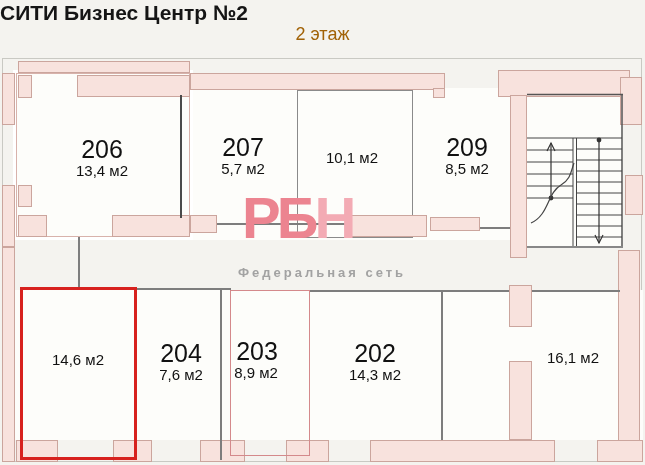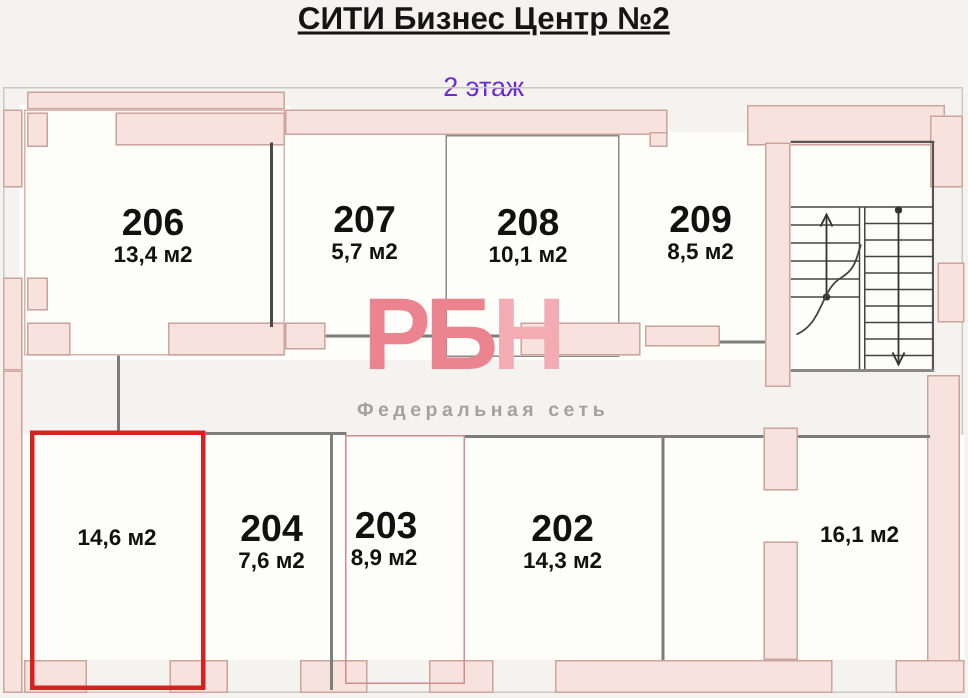--- a/index.html
+++ b/index.html
@@ -5,37 +5,37 @@
   html,body { margin:0; padding:0; }
   body {
     width:645px; height:465px; position:relative; overflow:hidden;
     background:#f4f3ef;
     font-family:"Liberation Sans", sans-serif;
     --wall-fill:#f8e2dd; --wall-border:#cba59d; --door-gray:#7d7d7d;
     --line-dark:#4a4a4a; --highlight:#d7211e; --outline-203:#d4898b;
     --logo:#ec8490; --logo-light:#f3abb4; --subtitle-gray:#a2a2a2; --text:#111111;
   }
   .abs { position:absolute; box-sizing:border-box; }
-  .t1 { left:0; right:0; top:1px; text-align:center; font-size:21px; font-weight:bold; color:#151515;text-decoration:underline; }
-  .t2 { left:0; right:0; top:24px; text-align:center; font-size:18px; color:#6d28d9;margin-top:24px; }
+  .t1 { left:0; right:0; top:1px; text-align:left; font-size:21px; font-weight:bold; color:#151515; }
+  .t2 { left:0; right:0; top:24px; text-align:center; font-size:18px; color:#a16207; }
   .plan-border { left:2px; top:58px; width:640px; height:404px; border:1px solid #c9c9c3; }
   .ws { background:#fdfdfa; }
   .w  { background:var(--wall-fill); border:1px solid var(--wall-border); }
   .g  { background:var(--door-gray); }
   .dk { background:var(--line-dark); }
   .box206 { left:16px; top:73px; width:174px; height:164px; background:#fdfdfa;
             border:1px solid #d8b2ab; box-shadow:0 0 0 3px #ffffff; }
   .box208 { left:297px; top:90px; width:116px; height:148px; background:#fdfdfa; border:1px solid #8a8a8a; }
   .box203 { left:230px; top:290px; width:80px; height:166px; border:1px solid var(--outline-203); }
   .box205 { left:20px; top:287px; width:117px; height:173px; border:3px solid var(--highlight); z-index:30; }
   .lbl { transform:translate(-50%,-50%); text-align:center; color:var(--text);
-         font-weight:bold; white-space:nowrap; z-index:20; }
+         font-weight:normal; white-space:nowrap; z-index:20; }
   .lbl .num { font-size:25px; line-height:1.05; display:block; }
   .lbl .ar  { font-size:15px; line-height:1.25; display:block; }
-  .wm-logo { left:242px; top:189px; font-size:68px; font-weight:bold; line-height:1;
+  .wm-logo { left:242px; top:189px; font-size:58px; font-weight:bold; line-height:1;
              letter-spacing:-4px; z-index:15; }
   .wm-logo .d { color:var(--logo); }
   .wm-logo .l { color:var(--logo-light); }
   .wm-sub { left:322px; top:265px; transform:translateX(-50%); font-size:13px; font-weight:bold;
             letter-spacing:3px; color:var(--subtitle-gray); z-index:15; white-space:nowrap; }
   svg.stairs { left:527px; top:93px; z-index:5; }
 </style>
 </head>
 <body style="--wall-fill: #f8e2dd; --wall-border: #cba59d; --door-gray: #7d7d7d; --line-dark: #4a4a4a; --highlight: #d7211e; --outline-203: #d4898b; --logo: #ec8490; --logo-light: #f3abb4; --subtitle-gray: #a2a2a2; --text: #111111;">
 
@@ -129,21 +129,20 @@
 
 <div class="abs lbl" style="left:102px;top:158px;">
   <span class="num">206</span>
   <span class="ar">13,4 м2</span>
 </div>
 <div class="abs lbl" style="left:243px;top:156px;">
   <span class="num">207</span>
   <span class="ar">5,7 м2</span>
 </div>
 <div class="abs lbl" style="left:352px;top:158px;">
-  <span class="num">208</span>
   <span class="ar">10,1 м2</span>
 </div>
 <div class="abs lbl" style="left:467px;top:156px;">
   <span class="num">209</span>
   <span class="ar">8,5 м2</span>
 </div>
 <div class="abs lbl" style="left:78px;top:360px;">
   <span class="ar">14,6 м2</span>
 </div>
 <div class="abs lbl" style="left:181px;top:362px;">

